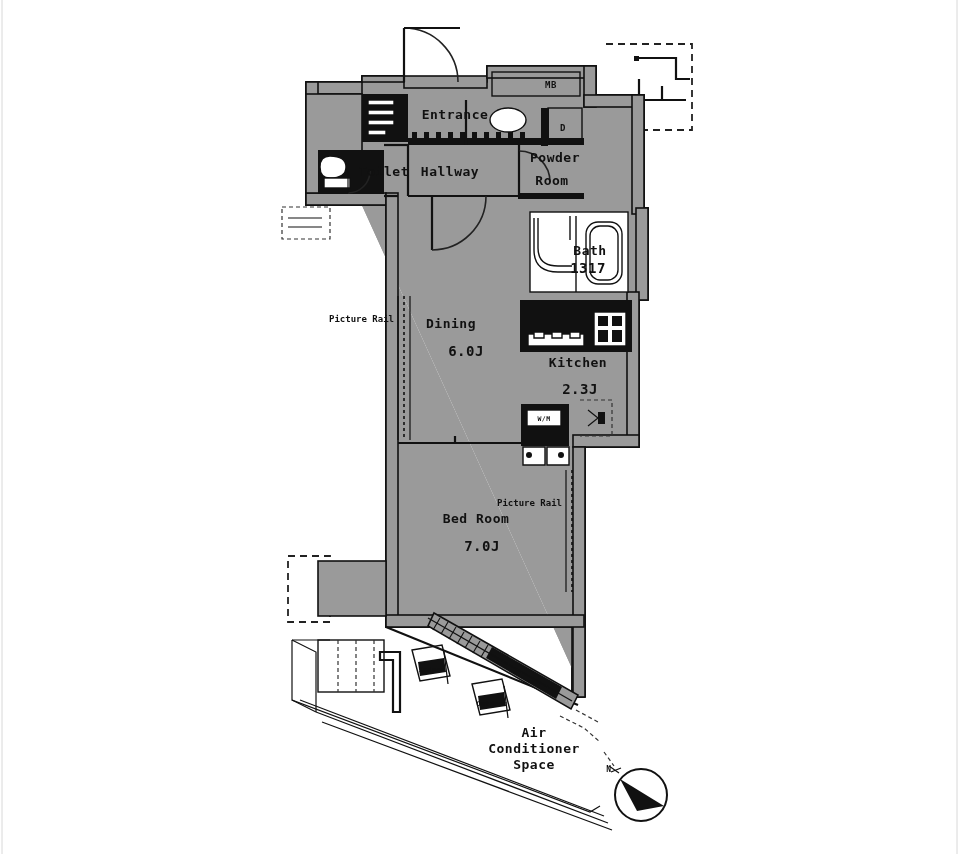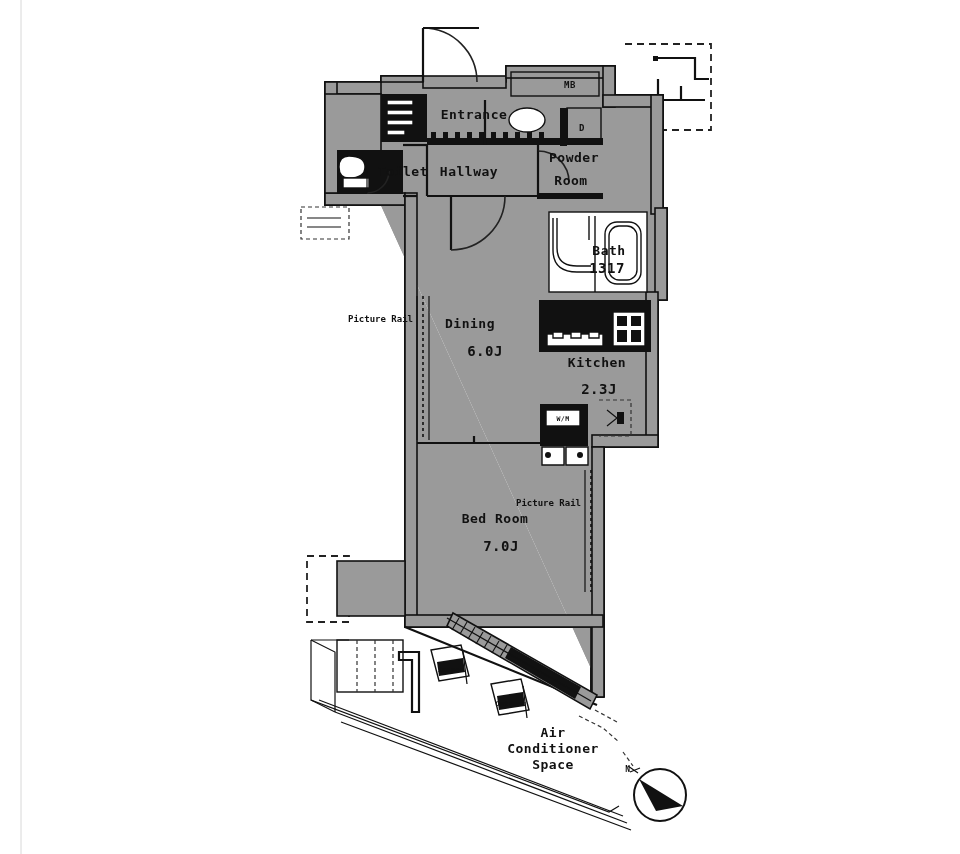--- a/index.html
+++ b/index.html
@@ -12,21 +12,20 @@
     height: 854px;
     font-family: "DejaVu Sans Mono", "Liberation Mono", monospace;
     position: relative;
     overflow: hidden;
   }
   #plan-root {
     position: absolute;
     left: 0; top: 0;
     width: 927px;
     height: 854px;
-    padding-left: 19px;
   }
   #plan-svg {
     display: block;
     width: 960px;
     height: 854px;
   }
   .lbl {
     font-family: "DejaVu Sans Mono", "Liberation Mono", monospace;
     fill: #111111;
     font-weight: bold;

